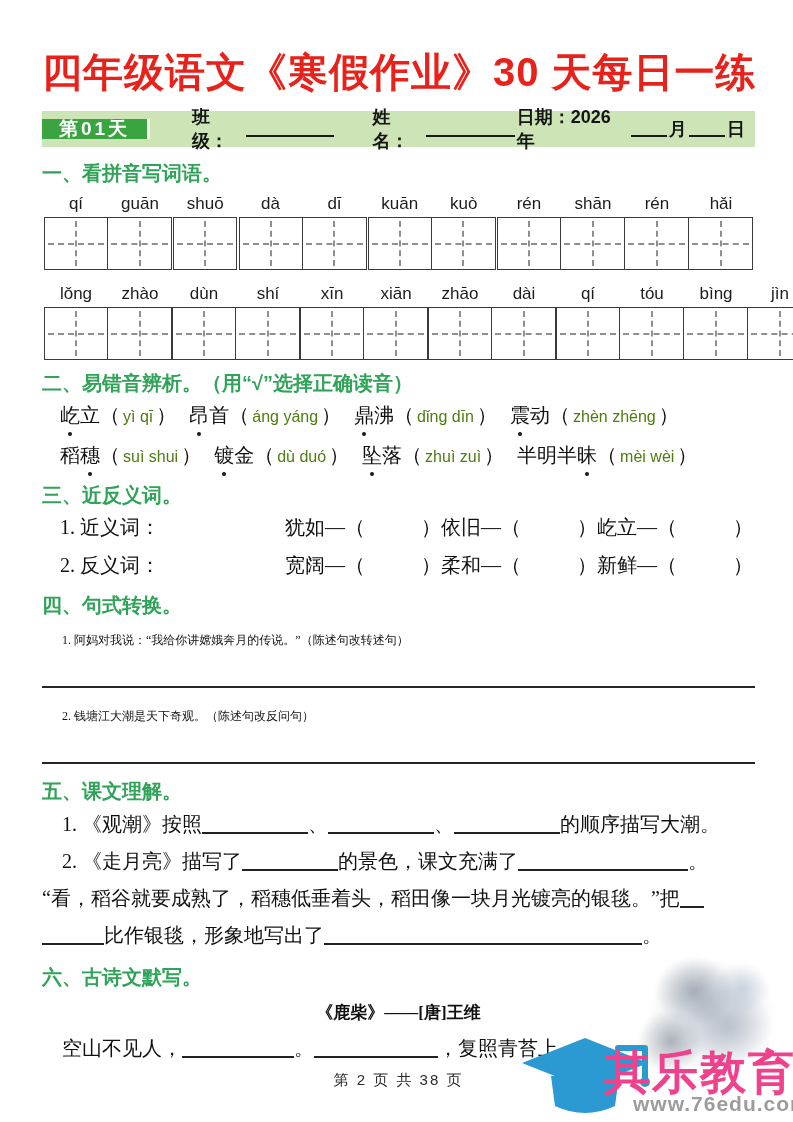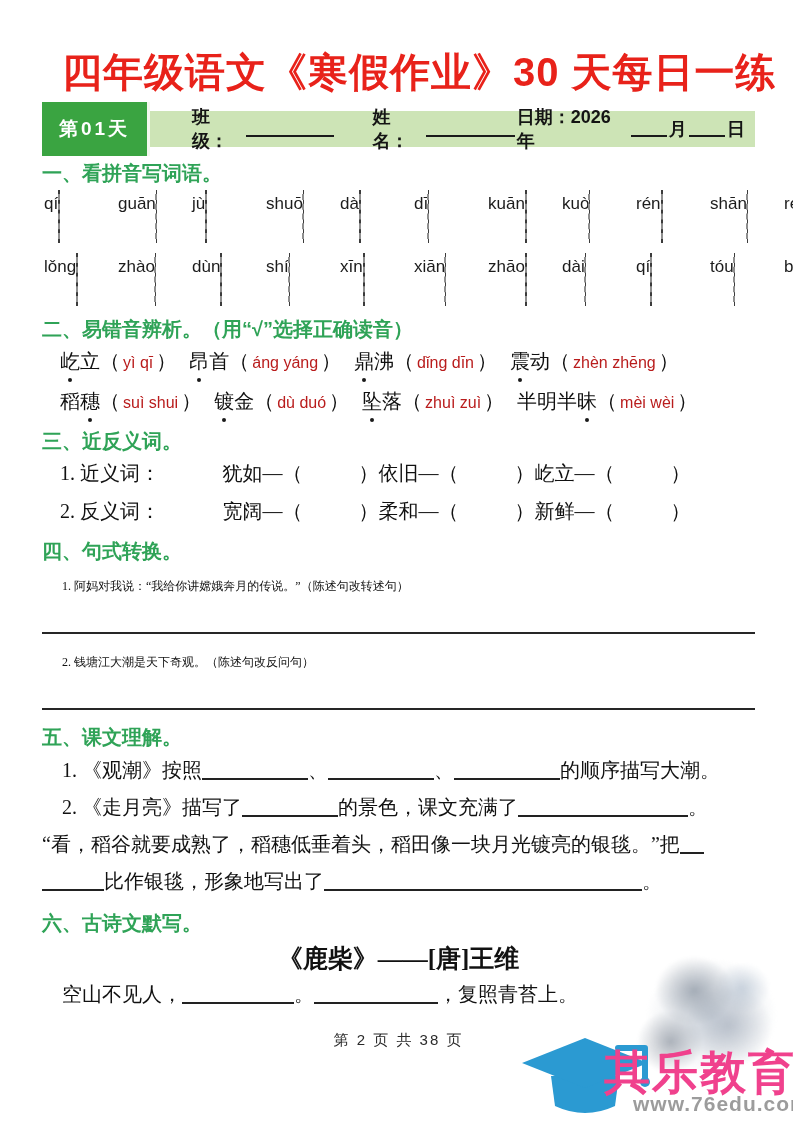--- a/index.html
+++ b/index.html
@@ -9,31 +9,30 @@
     background:#ffffff; overflow:hidden;
     font-family:"Liberation Serif", serif; color:#111;
   }
   .content { padding:46px 38px 0 42px; }
 
   .title {
     font-family:"Liberation Sans", sans-serif;
     font-size:40px; font-weight:bold; line-height:52px;
     color:var(--title-red,#e8221a); text-align:center; letter-spacing:1px;
     white-space:nowrap;
-    margin-left:20px;
   }
 
   .bar {
     margin-top:13px; height:36px; background:var(--bar-bg,#cde4b6);
     display:flex; align-items:center;
     font-family:"Liberation Sans", sans-serif; font-weight:bold;
     font-size:18px; color:#141414;
   }
   .badge {
-    height:54px; min-width:108px; padding:0 12px;
+    height:20px; min-width:108px; padding:0 12px;
     display:inline-flex; align-items:center; justify-content:center;
     background:var(--badge-green,#3aa441); color:#fff;
     font-size:19px; letter-spacing:3px; border-right:3px solid #f3f8ee;
   }
   .bar-item { display:inline-flex; align-items:center; }
   .bar-item.first { margin-left:42px; }
   .bar-item.mid { margin-left:36px; }
   .bar-item.date { margin-left:auto; margin-right:10px; }
   .hblank { display:inline-block; border-bottom:2.5px solid #1a1a1a; height:15px; margin:0 2px; }
   .w92 { width:92px; } .w38 { width:38px; }
@@ -43,21 +42,21 @@
     font-size:20px; line-height:26px; font-weight:bold;
     color:var(--section-green,#2fa357);
   }
   .mt-s1 { margin-top:13px; } .mt-s2 { margin-top:4px; }
   .mt-s3 { margin-top:6px; } .mt-s4 { margin-top:8px; }
   .mt-s5 { margin-top:14px; } .mt-s6 { margin-top:12px; }
 
   
   .py-row { display:flex; justify-content:space-between; margin:4px 2px 10px 2px; }
   .py-group { display:flex; }
-  .py-cell { width:74px; display:flex; flex-direction:row; }
+  .py-cell { width:64px; display:flex; flex-direction:column; }
   .py-syll {
     height:27px; line-height:27px; text-align:center;
     font-family:"Liberation Sans", sans-serif; font-size:17px; color:#1c1c1c;
   }
   .py-box { height:53px; border:1.7px solid #3b3b3b; position:relative; background:#fff; }
   .py-cell:not(:first-child) .py-box { border-left:none; }
   .py-box::before {
     content:""; position:absolute; left:calc(50% - 1px); top:3px; bottom:3px;
     border-left:2px dashed #8f8f8f;
   }
@@ -69,43 +68,43 @@
   
   .pron-line {
     display:flex; column-gap:13px; padding-left:18px;
     font-size:20px; line-height:38px; color:#101010; white-space:nowrap;
   }
   .dot-char { position:relative; display:inline-block; }
   .dot-char::after {
     content:""; position:absolute; left:50%; bottom:-2px; width:4px; height:4px;
     border-radius:50%; background:#1a1a1a; transform:translateX(-50%);
   }
-  .pron { font-family:"Liberation Sans", sans-serif; font-size:16px; color:#b91c1c; padding:0 3px; }
+  .pron { font-family:"Liberation Sans", sans-serif; font-size:16px; color:#4d7c0f; padding:0 3px; }
 
   
   .syn-row { display:flex; font-size:20px; line-height:38px; padding-left:18px; }
-  .syn-pairs { flex:1; display:flex; justify-content:center; padding-right:2px; }
+  .syn-pairs { flex:1; display:flex; justify-content:flex-end; padding-right:2px; }
   .gap { display:inline-block; width:56px; }
 
   
   .q { font-size:12px; line-height:28px; padding-left:20px; }
   .q.mt { margin-top:8px; }
   .q.mt2 { margin-top:14px; }
   .seg { font-size:20px; line-height:34px; margin-top:3px; }
   .seg.ind { padding-left:20px; }
   .blank {
     display:inline-block; border-bottom:2px solid #222;
     height:0.9em; vertical-align:-3px;
   }
   .ansline { border-bottom:2px solid #262626; margin-top:32px; }
 
-  .poem-title { text-align:center; font-size:25px; font-weight:bold; line-height:30px; margin-top:8px; }
+  .poem-title { text-align:center; font-size:17px; font-weight:bold; line-height:30px; margin-top:8px; }
 
   .footer {
-    text-align:center; margin-top:20px;
+    text-align:center; margin-top:6px;
     font-family:"Liberation Sans", sans-serif; font-size:15px;
     letter-spacing:2px; color:#2a2a2a;
   }
 
   
   .mountain {
     position:absolute; left:622px; top:948px; width:172px; height:142px;
     border-radius:48% 52% 55% 45%;
     background:
       radial-gradient(ellipse 55px 48px at 42% 30%, rgba(108,120,136,0.55), rgba(108,120,136,0) 72%),
@@ -162,24 +161,20 @@
               <div class="py-syll">qí</div>
               <div class="py-box"></div>
             </div>
             <div class="py-cell">
               <div class="py-syll">guān</div>
               <div class="py-box"></div>
             </div>
           </div>
           <div class="py-group">
             <div class="py-cell">
-              <div class="py-syll">jù</div>
-              <div class="py-box"></div>
-            </div>
-            <div class="py-cell">
               <div class="py-syll">shuō</div>
               <div class="py-box"></div>
             </div>
           </div>
           <div class="py-group">
             <div class="py-cell">
               <div class="py-syll">dà</div>
               <div class="py-box"></div>
             </div>
             <div class="py-cell">

